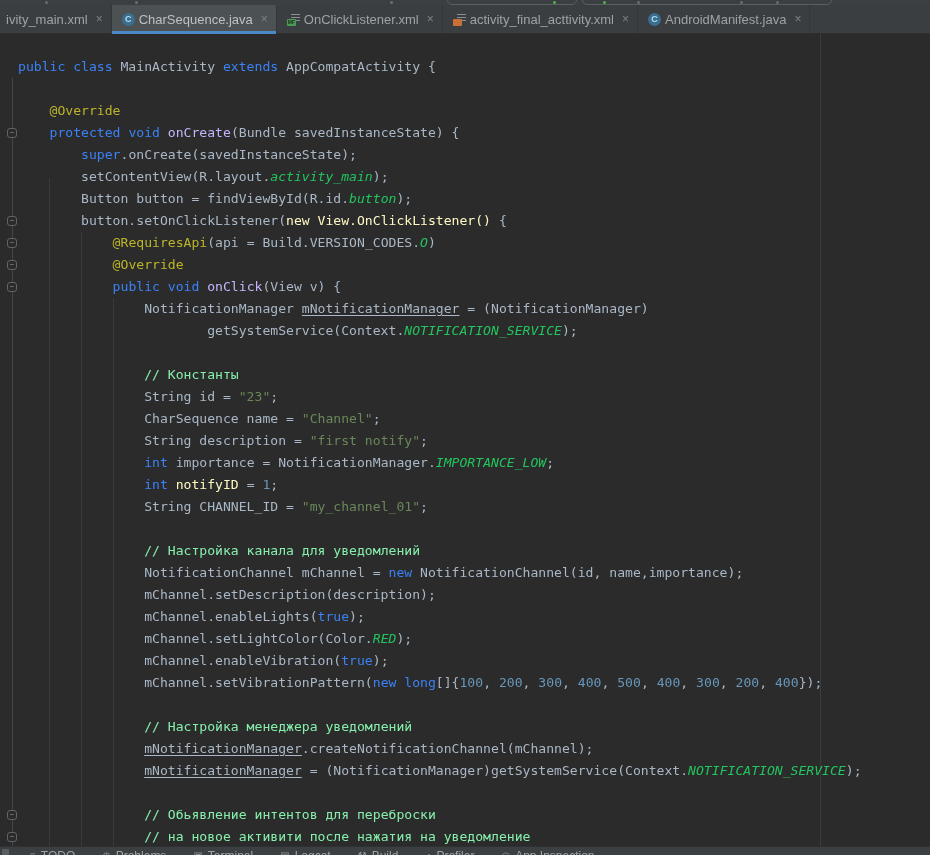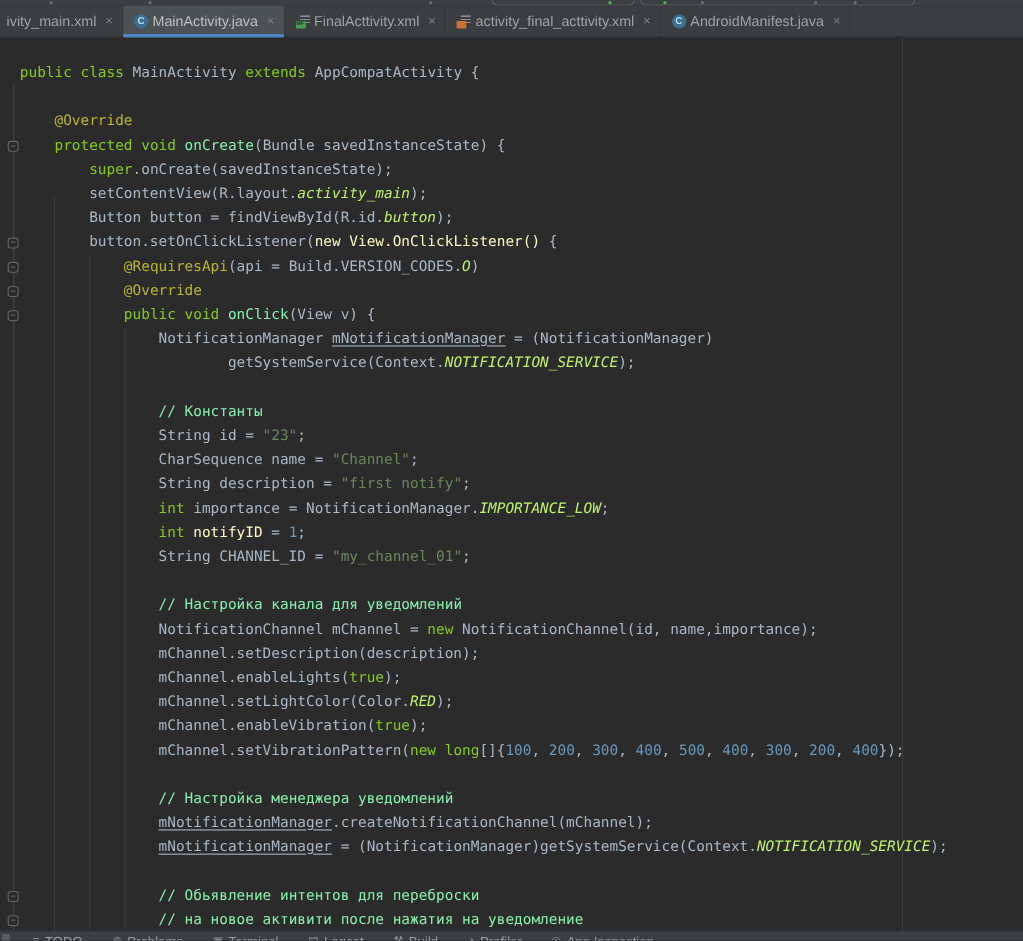--- a/index.html
+++ b/index.html
@@ -69,26 +69,26 @@
     border:1px solid #606568;border-radius:3px;background:#2b2b2b;
     color:#8a8e91;font-size:8px;line-height:7px;text-align:center;z-index:2;
   }
   .code{
     position:absolute;left:18px;top:22px;
     font-family:"DejaVu Sans Mono", monospace;
     font-size:13.1px;line-height:22px;white-space:pre;z-index:1;
   }
   .line{height:22px;}
   .t{color:#a9b7c6}
-  .kw{color:#84cc16}
-  .meth{color:#86efac}
+  .kw{color:#3b82f6}
+  .meth{color:#c4b5fd}
   .ann{color:#bbb529}
   .str{color:#6a8759}
   .num{color:#6897bb}
-  .fld{color:#bef264;font-style:italic}
+  .fld{color:#22c55e;font-style:italic}
   .cmt{color:#86efac}
   .dim{color:#fef9c3}
   .und{color:#a9b7c6;text-decoration:underline;text-underline-offset:2px;}
   
   .bottombar{
     position:absolute;left:0;top:846px;width:930px;height:22px;
     background:#3c3f41;border-top:1px solid #2e3032;box-sizing:border-box;
     display:flex;align-items:flex-start;gap:27px;padding:3px 0 0 30px;
     font-size:12px;color:#9fa3a5;z-index:5;
   }
@@ -116,30 +116,30 @@
   <span class="tdot" style="left:776px;background:#6a6e70;"></span>
 </div>
 
 <div class="tabbar">
   <div class="tab cut">
     <span class="tab-label">ivity_main.xml</span>
     <span class="tab-close">×</span>
   </div>
   <div class="tab active">
     <span class="cicon">C</span>
-    <span class="tab-label">MainActivity.java</span>
+    <span class="tab-label">CharSequence.java</span>
     <span class="tab-close">×</span>
     <span class="underline"></span>
   </div>
   <div class="tab">
     <span class="ficon manifest">
       <span class="bars"></span>
         <span class="block">MF</span>
     </span>
-    <span class="tab-label">FinalActtivity.xml</span>
+    <span class="tab-label">OnClickListener.xml</span>
     <span class="tab-close">×</span>
   </div>
   <div class="tab">
     <span class="ficon layout">
       <span class="bars"></span>
         <span class="block"></span>
     </span>
     <span class="tab-label">activity_final_acttivity.xml</span>
     <span class="tab-close">×</span>
   </div>

